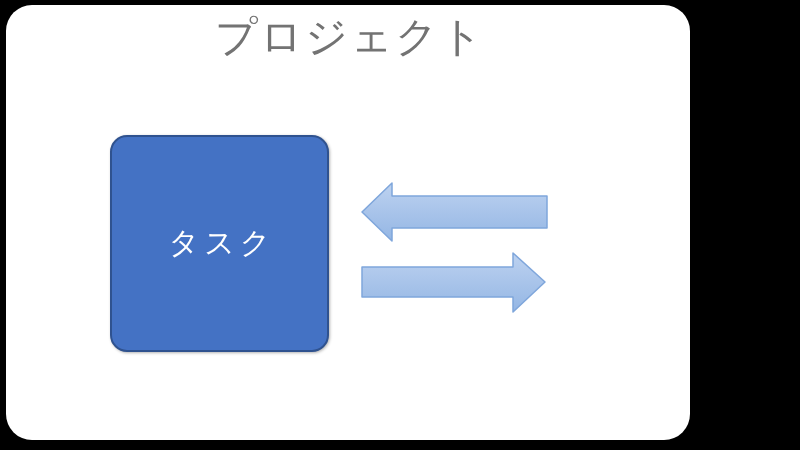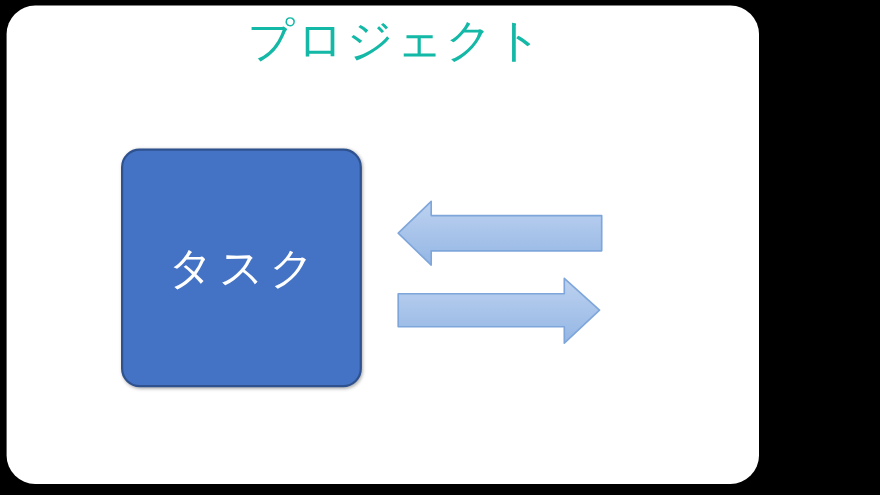--- a/index.html
+++ b/index.html
@@ -21,29 +21,29 @@
     position: absolute;
     left: 6px;
     top: 5px;
     width: 684px;
     height: 435px;
     background: #ffffff;
     border-radius: 26px;
   }
   .diagram-title {
     position: absolute;
-    left: 18px;
+    left: 8px;
     top: 12px;
     width: 684px;
     text-align: center;
     font-size: 42px;
     line-height: 50px;
     font-weight: 300;
     letter-spacing: 2px;
-    color: #14b8a6;
+    color: #737373;
     white-space: nowrap;
   }
   .node {
     position: absolute;
     background: #4472c4;
     border: 2px solid #2f528f;
     border-radius: 17px;
     box-shadow: 1px 1px 3px rgba(0,0,0,0.30);
     display: flex;
     align-items: center;
@@ -56,21 +56,21 @@
     height: 213px;
   }
   .node-issue {
     left: 578px;
     top: 133px;
     width: 218px;
     height: 220px;
   }
   .node-label {
     color: #ffffff;
-    font-size: 40px;
+    font-size: 30px;
     font-weight: 300;
     letter-spacing: 5px;
     white-space: nowrap;
     text-indent: 5px; 
   }
   .arrows {
     position: absolute;
     left: 0;
     top: 0;
     pointer-events: none;

